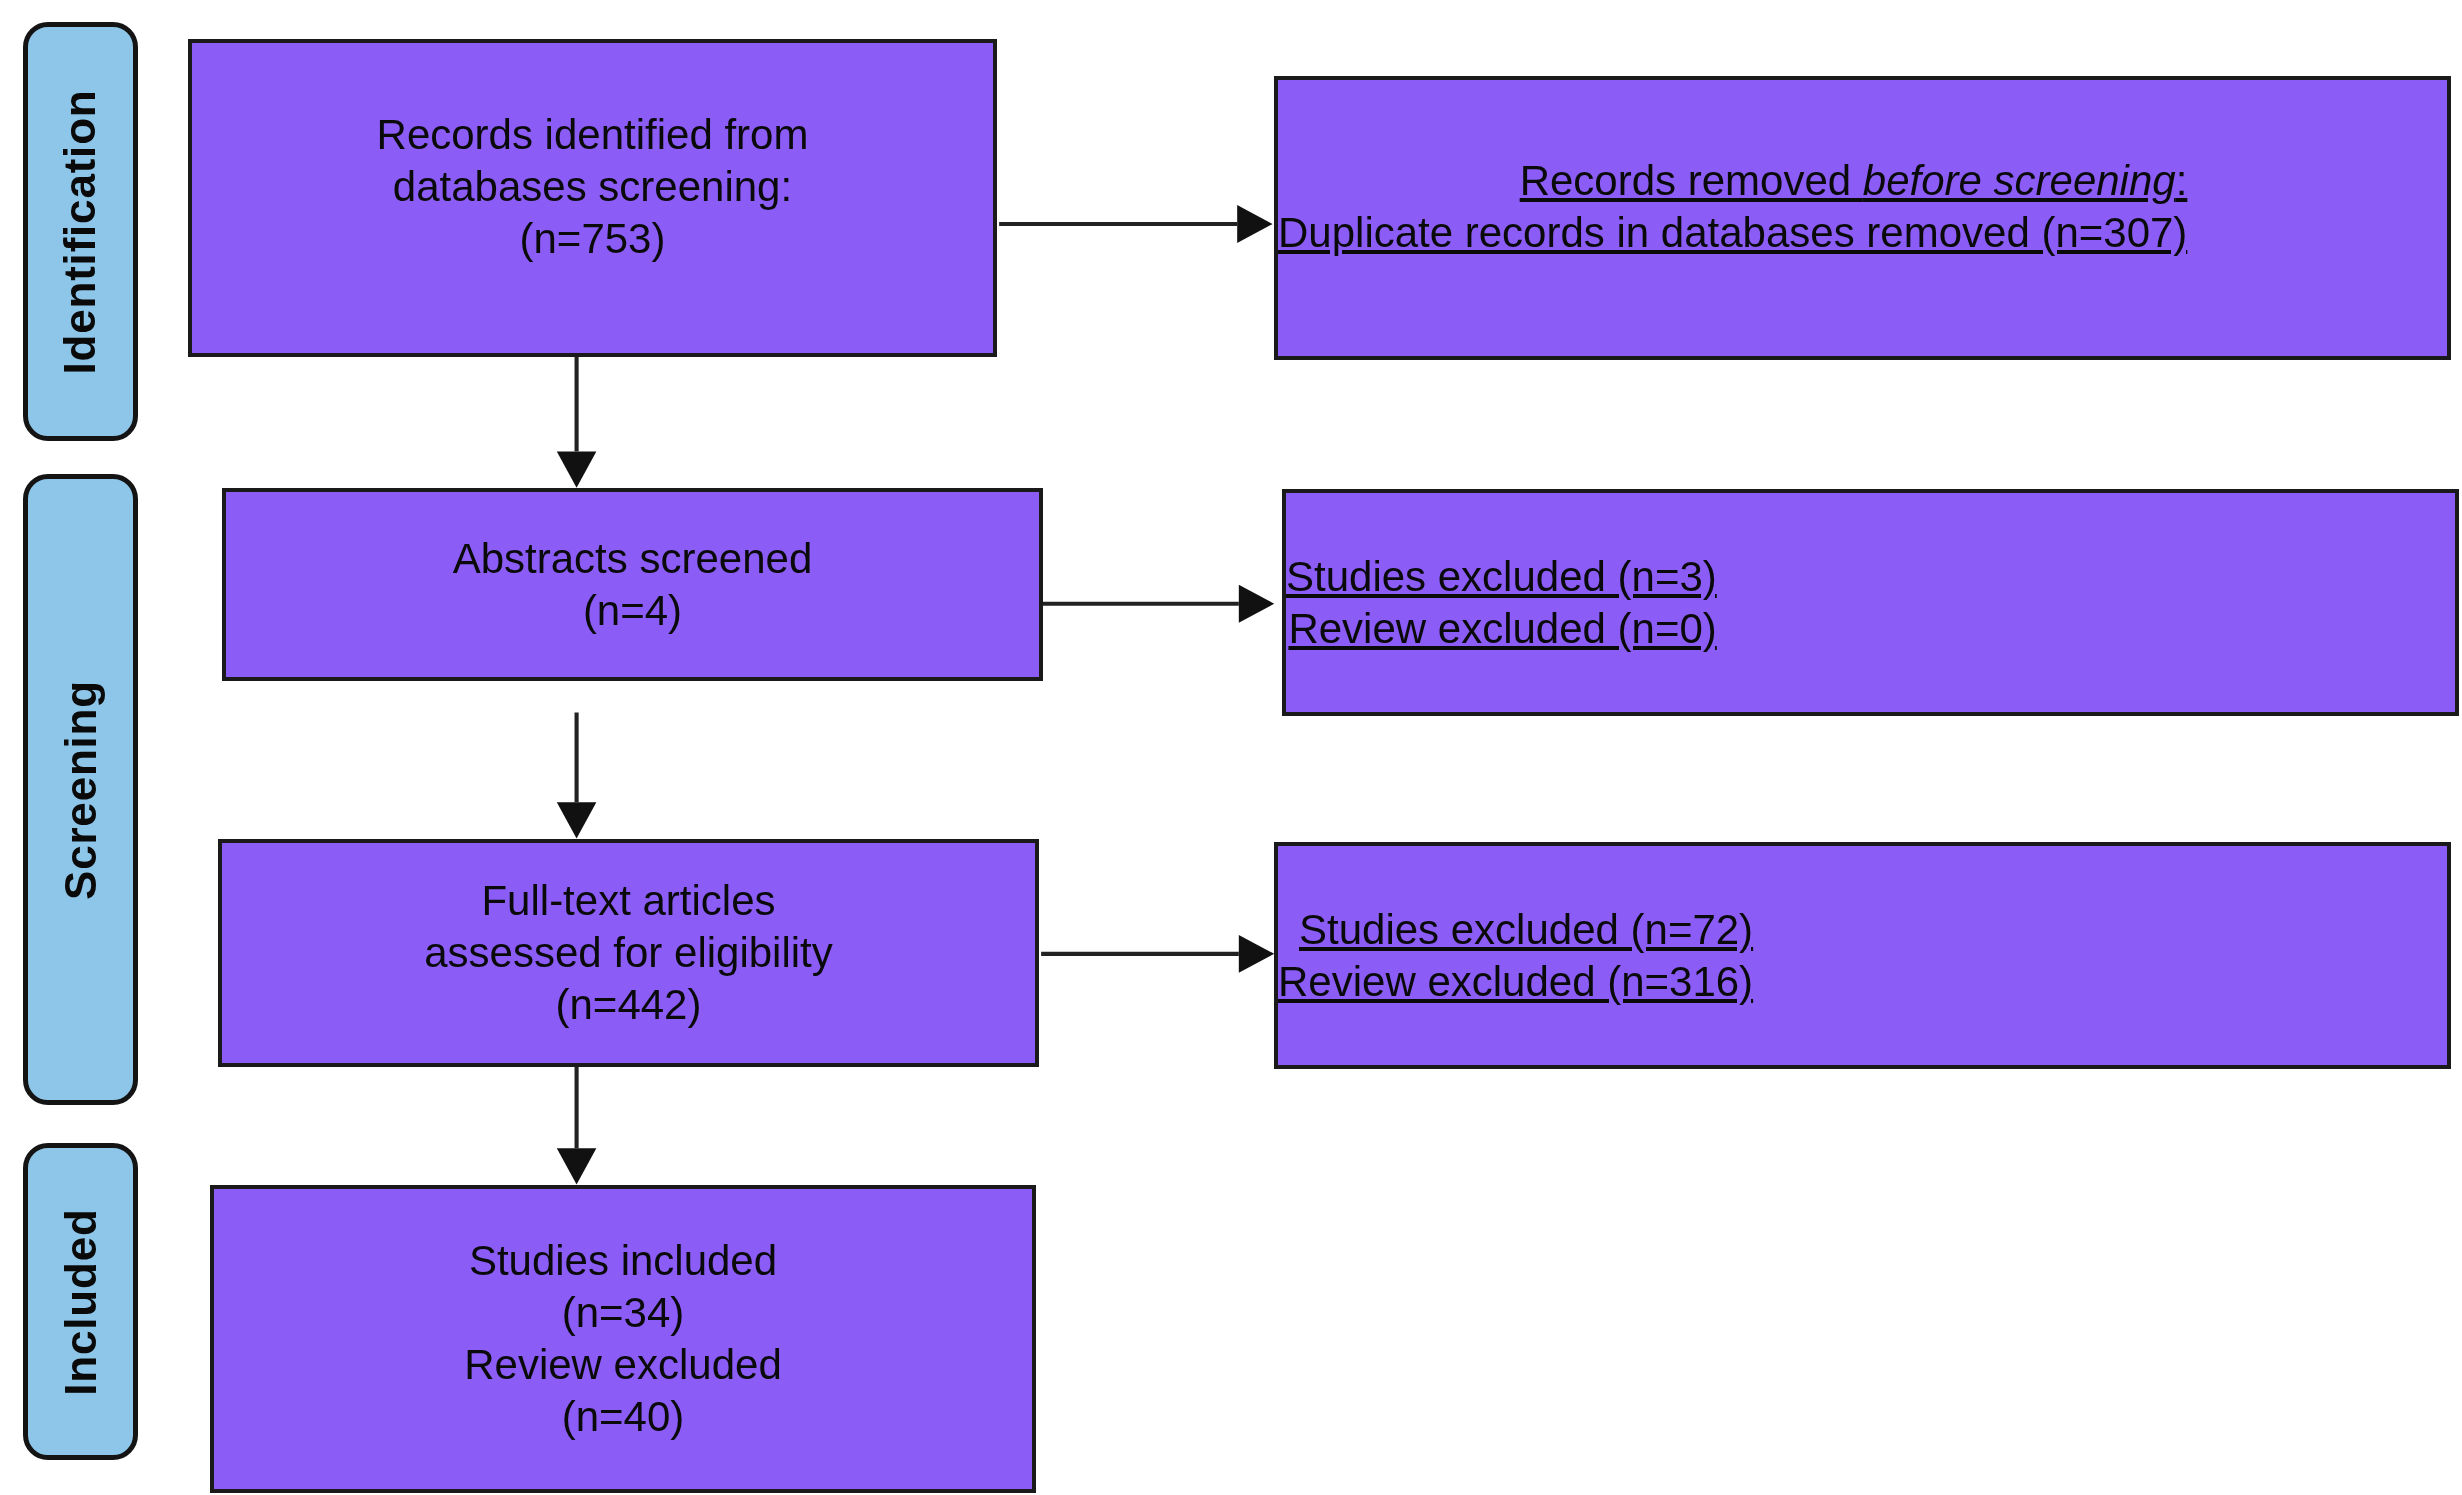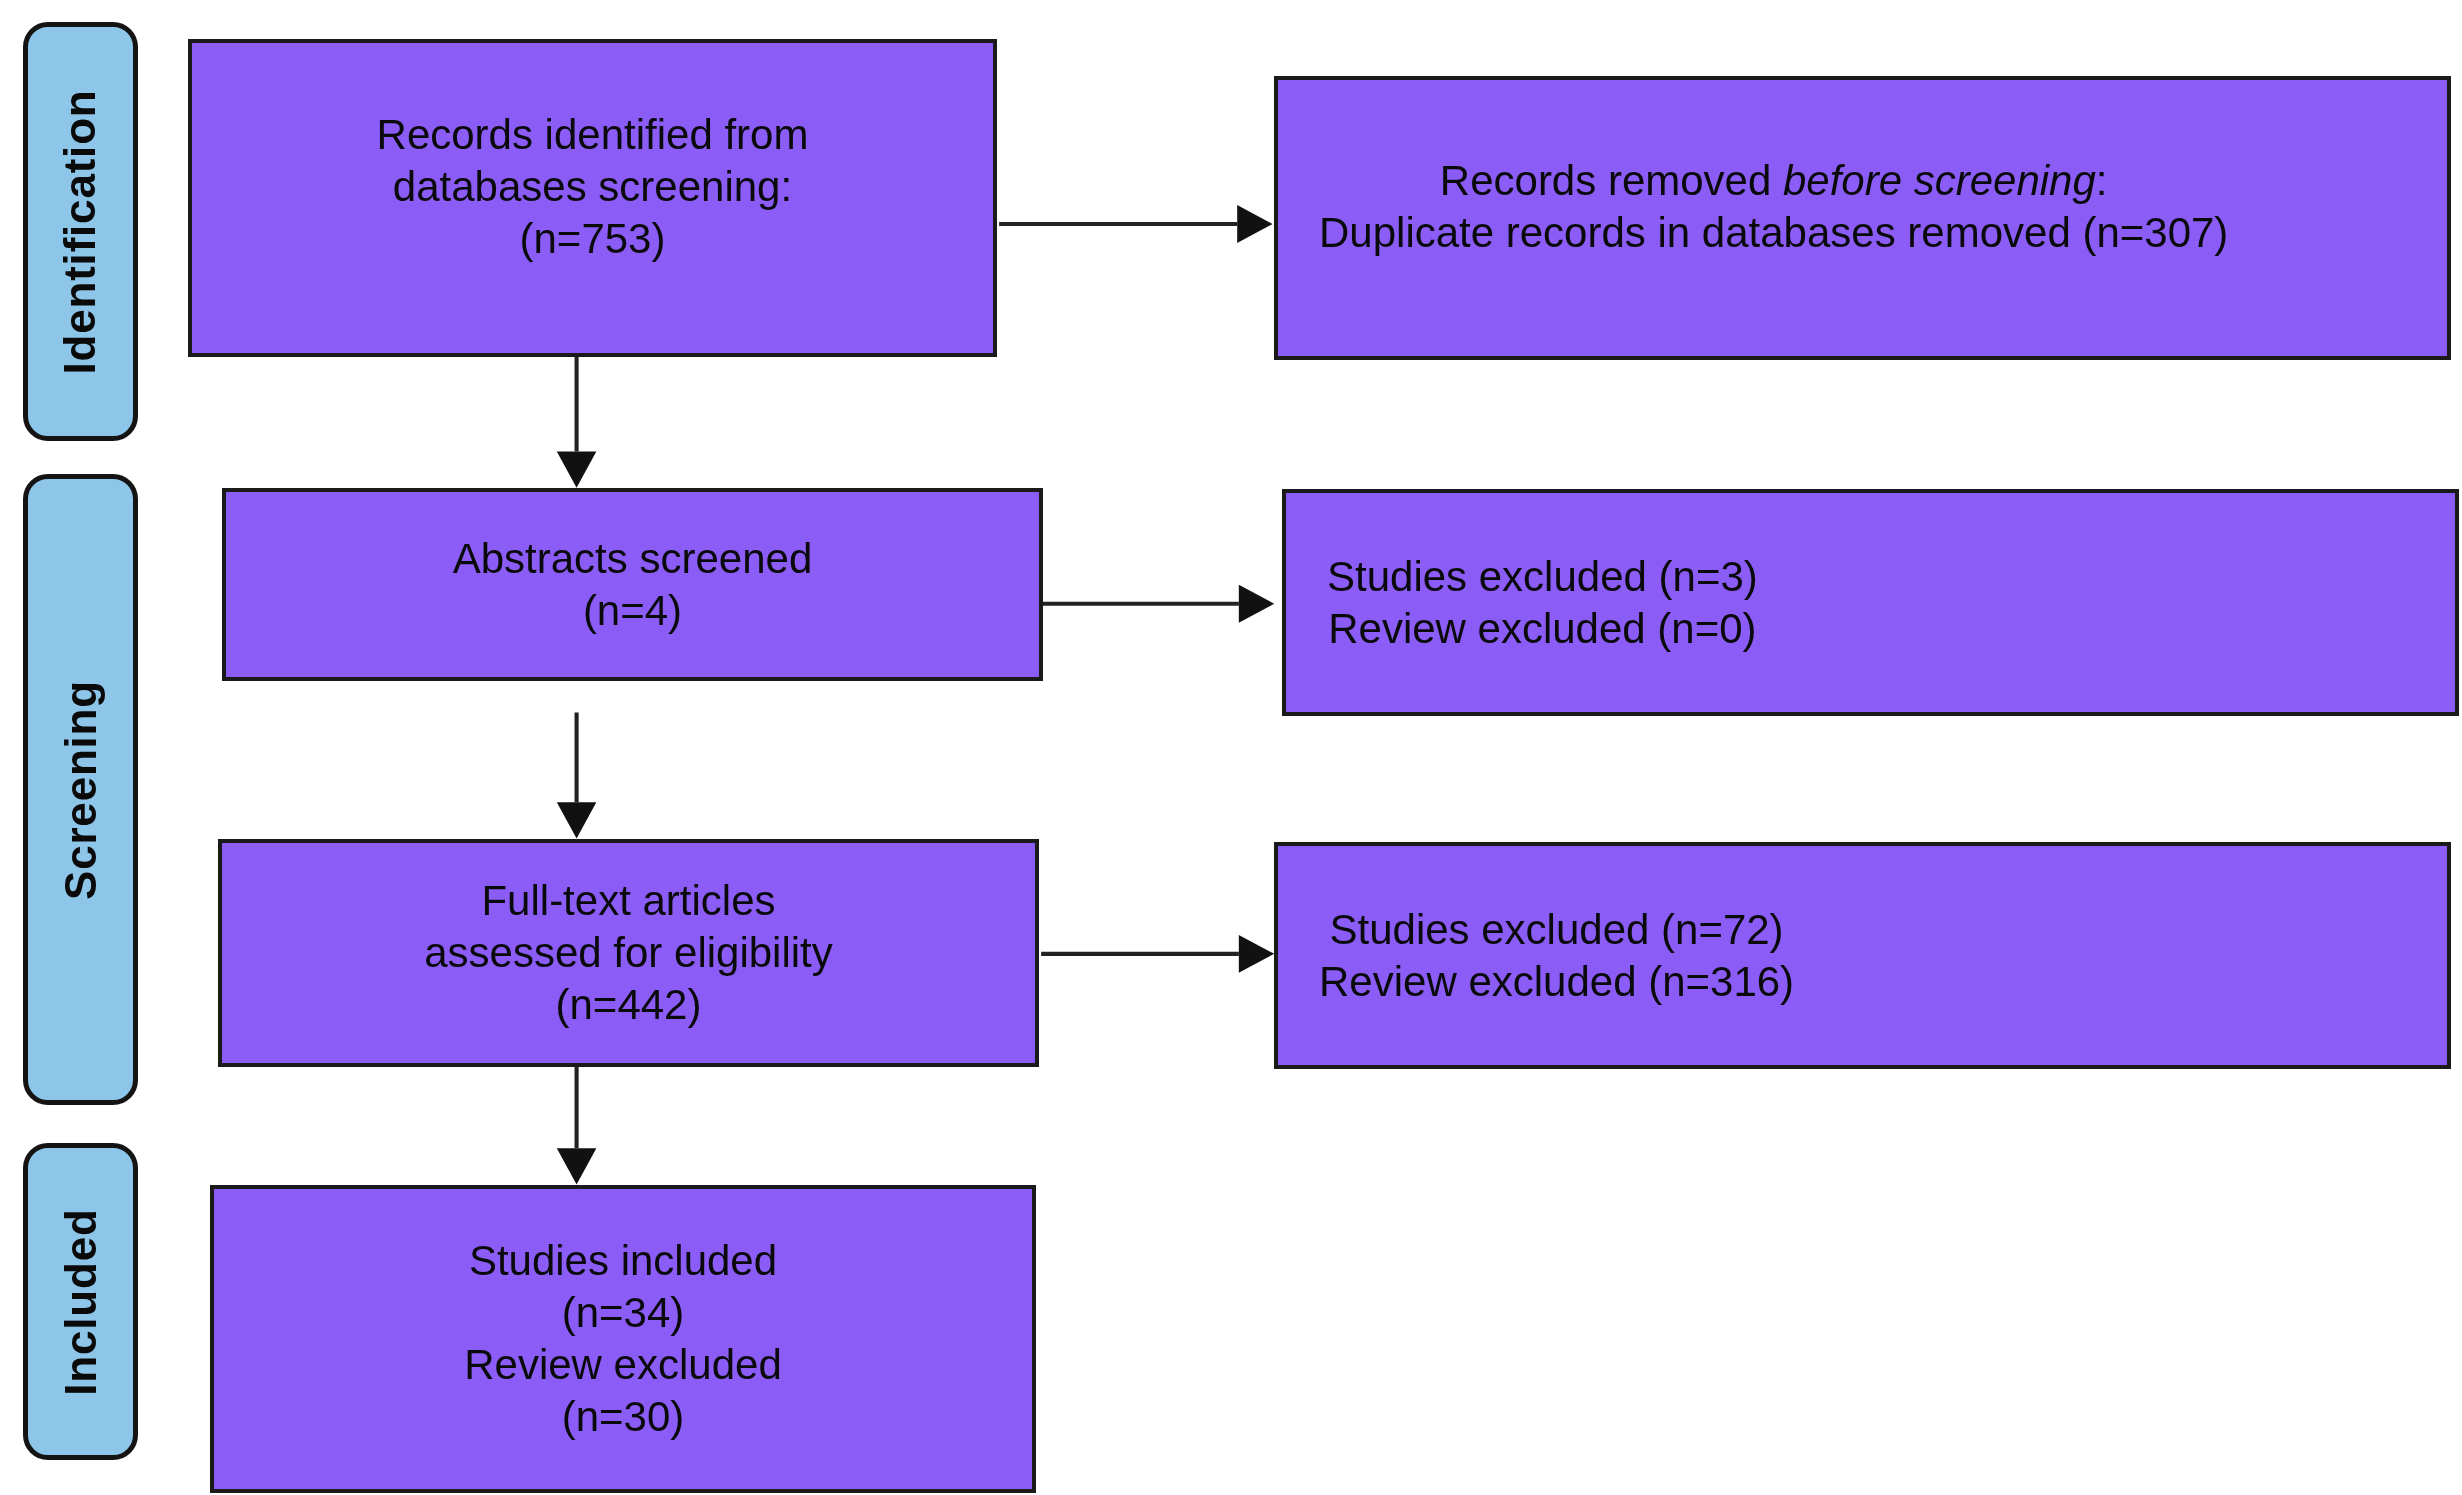--- a/index.html
+++ b/index.html
@@ -19,21 +19,21 @@
   }
   
   .fbox{
     position:absolute;box-sizing:border-box;background:#8b5cf6;
     border:4.1px solid #1a1a1a;
     display:flex;align-items:center;justify-content:center;
     font-size:42px;line-height:52px;
   }
   .fbox.center .lines{text-align:center;}
   .fbox.leftal{justify-content:flex-start;}
-  .fbox.leftal .lines{text-align:center;padding-left:41px;}
+  .fbox.leftal .lines{text-align:right;text-decoration:underline;}
   .lines .line{display:block;}
   .it{font-style:italic;}
   .up-bias{padding-bottom:23px;}
   svg.arrows{position:absolute;left:0;top:0;pointer-events:none;}
 </style>
 </head>
 <body>
 
 <div class="canvas">
 
@@ -91,21 +91,21 @@
       <span class="line">assessed for eligibility</span>
       <span class="line">(n=442)</span>
     </div>
   </div>
 
   <div class="fbox center" style="left:210px;top:1185px;width:826px;height:308px;">
     <div class="lines">
       <span class="line">Studies included</span>
       <span class="line">(n=34)</span>
       <span class="line">Review excluded</span>
-      <span class="line">(n=30)</span>
+      <span class="line">(n=40)</span>
     </div>
   </div>
 
   <div class="fbox leftal" style="left:1274px;top:76px;width:1177px;height:284px;">
     <div class="lines up-bias">
       <span class="line"><span>Records removed </span><span class="it">before screening</span><span>:</span></span>
       <span class="line">Duplicate records in databases removed (n=307)</span>
     </div>
   </div>
 

